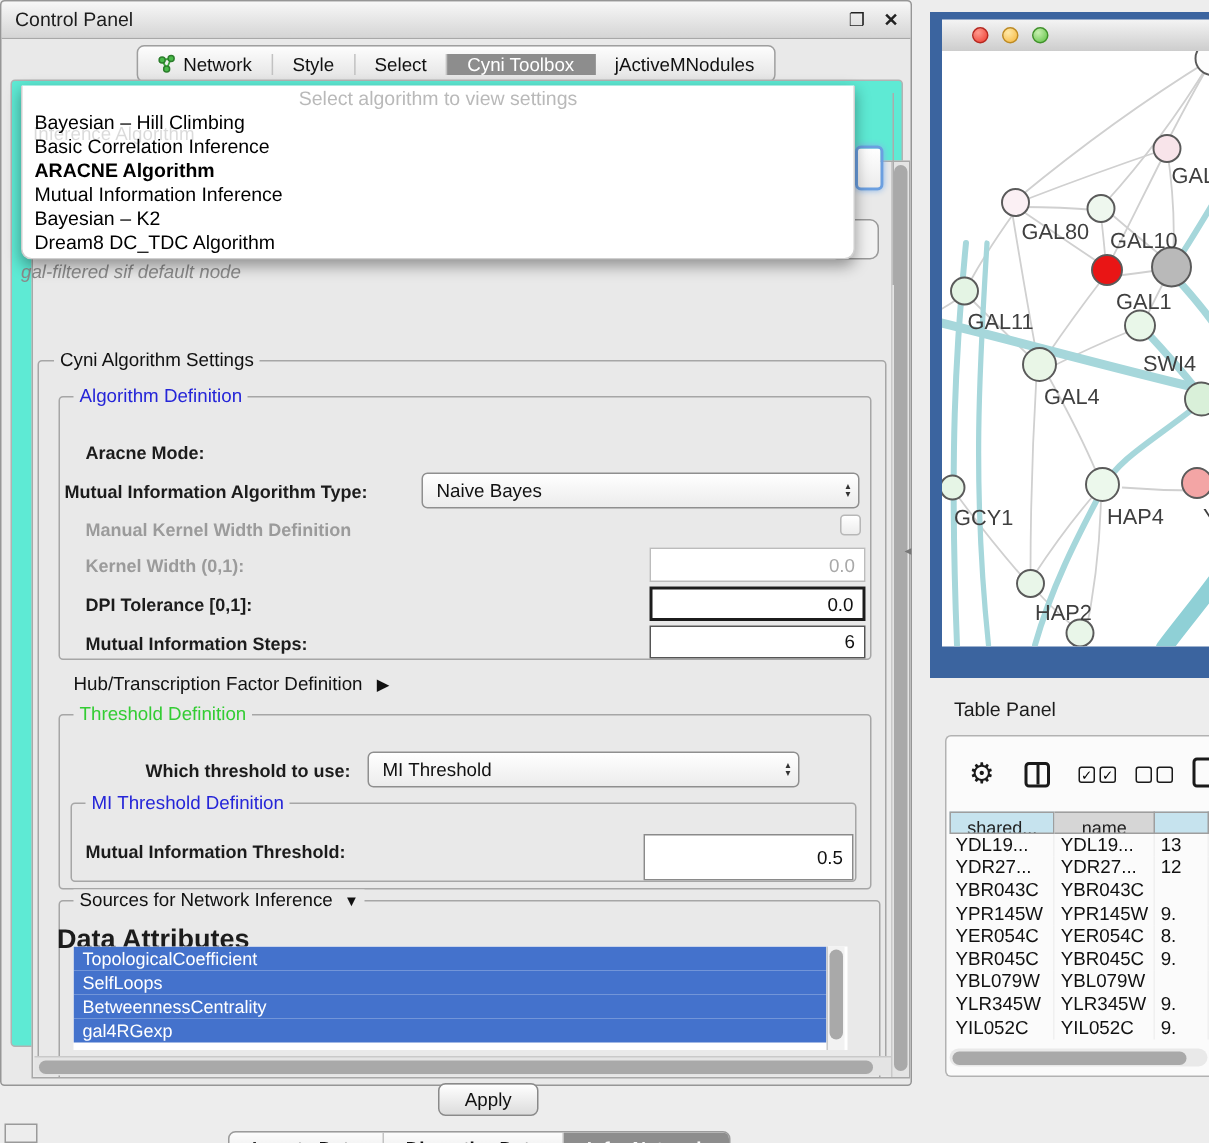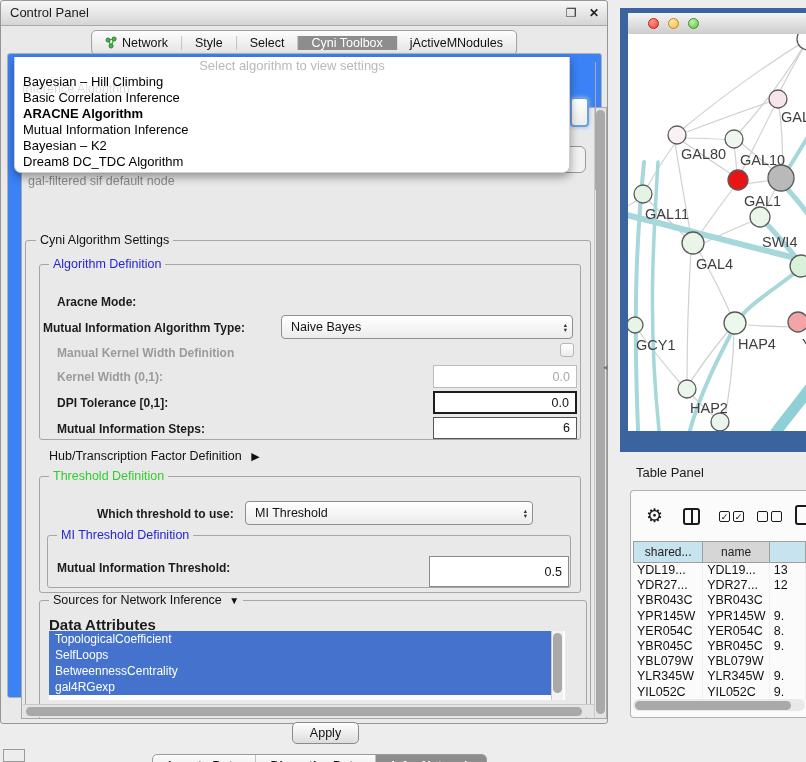--- a/index.html
+++ b/index.html
@@ -9,21 +9,21 @@
   .cp-titlebar{position:absolute;left:0;top:0;right:0;height:24px;background:linear-gradient(#f8f8f8,#d5d5d5);border-bottom:1px solid #a8a8a8;border-radius:3px 3px 0 0;}
   .cp-title{position:absolute;left:9px;top:0;line-height:24px;font-size:13px;color:#1c1c1c;}
   .cp-btns{position:absolute;right:8px;top:0;line-height:24px;font-size:12px;color:#222;}
   .cp-btns span{margin-left:9px;cursor:default;}
   
   .tabstrip{position:absolute;top:29px;left:50%;transform:translateX(-50%);display:flex;height:23px;border:1px solid #9f9f9f;border-radius:5px;overflow:hidden;background:linear-gradient(#fdfdfd,#e3e3e3);align-items:center;}
   .ttab{display:flex;align-items:center;gap:5px;padding:0 13px;font-size:12.5px;color:#111;border-right:1px solid #c2c2c2;white-space:nowrap;}
   .ttab:last-child{border-right:none;}
   .ttab.sel{background:var(--tabsel);color:#fff;border-right-color:var(--tabsel);}
   
-  .content-box{position:absolute;left:6px;top:52px;width:595px;height:645px;border:1px solid #b2b2b2;border-radius:3px;background:#3b82f6;box-sizing:border-box;}
+  .content-box{position:absolute;left:6px;top:52px;width:595px;height:645px;border:1px solid #b2b2b2;border-radius:3px;background:#5eead4;box-sizing:border-box;}
   .scrollpane{position:absolute;left:13px;top:53px;width:586px;height:612px;border:1px solid #a8a8a8;background:#e9e9e9;box-sizing:border-box;overflow:hidden;}
   .fieldset{position:absolute;border:1px solid #a6a6a6;border-radius:3px;box-sizing:border-box;}
   .legend{position:absolute;background:#e9e9e9;padding:0 4px;font-size:12.5px;color:#111;white-space:nowrap;z-index:2;}
   .legend.blue{color:var(--titleblue);}
   .legend.green{color:var(--titlegreen);}
   .flabel{position:absolute;font-size:12px;font-weight:bold;color:#1c1c1c;white-space:nowrap;}
   .flabel.dis{color:#9b9b9b;}
   .plain{font-weight:normal;font-size:12.5px;}
   .combo{position:absolute;border:1px solid #8f8f8f;border-radius:4px;background:linear-gradient(#ffffff,#ececec);font-size:12.5px;color:#111;box-sizing:border-box;padding-left:9px;}
   .combo .cval{line-height:22px;display:block;}
@@ -67,21 +67,21 @@
   .tp{position:absolute;left:630px;top:490px;width:176px;height:228px;background:#fbfbfb;border:1px solid #b2b2b2;border-radius:4px 0 0 4px;border-right:none;box-sizing:border-box;overflow:hidden;}
   .tp-toolbar{position:absolute;left:0;top:0;right:0;height:48px;}
   .icon{position:absolute;color:#1a1a1a;}
   .gear{left:15px;top:13px;font-size:19px;}
   .splitcol{left:52px;top:17px;width:17px;height:17px;border:2px solid #1a1a1a;border-radius:3px;box-sizing:border-box;}
   .splitcol::after{content:"";position:absolute;left:50%;top:0;bottom:0;width:2px;background:#1a1a1a;transform:translateX(-50%);}
   .cbpair{position:absolute;top:20px;display:flex;gap:3px;}
   .cbpair .cb{width:11px;height:11px;border:1.5px solid #1a1a1a;border-radius:2px;font-size:9px;line-height:10px;text-align:center;box-sizing:border-box;}
   .partial-icon{left:164px;top:14px;width:20px;height:20px;border:2px solid #1a1a1a;border-radius:3px;box-sizing:border-box;}
   .tp-table{position:absolute;left:2px;top:50px;right:0;}
-  .tp-hrow{display:flex;height:22px;border-radius:9px;}
+  .tp-hrow{display:flex;height:15px;border-radius:9px;}
   .tp-hcell{border:1px solid #9e9e9e;border-left:none;box-sizing:border-box;font-size:12px;color:#222;text-align:center;line-height:20px;overflow:hidden;white-space:nowrap;}
   .tp-hcell:first-child{border-left:1px solid #9e9e9e;}
   .tp-row{display:flex;height:15.2px;}
   .tp-cell{font-size:12.5px;color:#111;padding-left:4px;box-sizing:border-box;line-height:15px;overflow:hidden;white-space:nowrap;border-right:1px solid #f0f0f0;}
   .tp-hscroll{position:absolute;left:2px;top:208px;width:172px;height:12px;background:#e9e9e9;border-radius:6px;}
   .tp-hthumb{position:absolute;left:2px;top:1.5px;width:156px;height:9px;background:#a9a9a9;border-radius:5px;}
   .corner-icon{position:absolute;left:3px;top:749px;width:22px;height:13px;border:1px solid #9a9a9a;background:#ededed;box-sizing:border-box;}
   svg text{font-family:"Liberation Sans",sans-serif;}
 </style>
 </head>
@@ -176,21 +176,21 @@
         <div class="fieldset" style="left:25px;top:427px;width:524px;height:53px;"></div>
         <span class="legend blue" style="left:35px;top:420px;">MI Threshold Definition</span>
         <span class="flabel" style="left:35px;top:453px;">Mutual Information Threshold:</span>
         <input class="tfield" style="left: 407px; top: 448px; width: 140px; height: 31px; border: 1px solid rgb(138, 138, 138);" value="0.5">
 
         <div class="fieldset" style="left:17px;top:492px;width:548px;height:130px;"></div>
         <span class="legend" style="left:27px;top:485px;">
           <span>Sources for Network Inference</span>
           <span style="font-size:10px;margin-left:4px;">▼</span>
         </span>
-        <span class="flabel" style="left:27px;top:508px;font-size:15px;">Data Attributes</span>
+        <span class="flabel" style="left:16px;top:508px;font-size:18px;">Data Attributes</span>
         <div class="srclist" id="src-list" style="left:27px;top:523px;width:516px;height:69px;">
             <div class="src-item">TopologicalCoefficient</div>
             <div class="src-item">SelfLoops</div>
             <div class="src-item">BetweennessCentrality</div>
             <div class="src-item">gal4RGexp</div>
           </div>
         <div class="vscroll" style="left:529px;top:523px;height:69px;background:#f2f2f2;">
           <div class="vthumb" style="top:2px;height:60px;"></div>
         </div>
 
@@ -205,21 +205,21 @@
       <button class="apply">Apply</button>
       <div class="btabs" id="bottom-tabs">
           <div class="btab">Impute Data</div>
           <div class="btab">Discretize Data</div>
           <div class="btab sel">Infer Network</div>
         </div>
     </div>
   </div>
 
   <span class="ghost" style="left:22px;top:82px;">Inference Algorithm</span>
-  <span class="ghost2" style="left:28px;top:174px;">gal-filtered sif default node</span>
+  <span class="ghost2" style="left:14px;top:174px;font-style:italic;">gal-filtered sif default node</span>
   <div class="frag-combo2"></div>
   <div class="frag-combo"></div>
   <div class="frag-line"></div>
 
   <div class="popup">
     <div class="popup-ph">Select algorithm to view settings</div>
     <div class="popup-items" id="popup-items">
         <div class="pitem">Bayesian – Hill Climbing</div>
         <div class="pitem">Basic Correlation Inference</div>
         <div class="pitem bold">ARACNE Algorithm</div>

